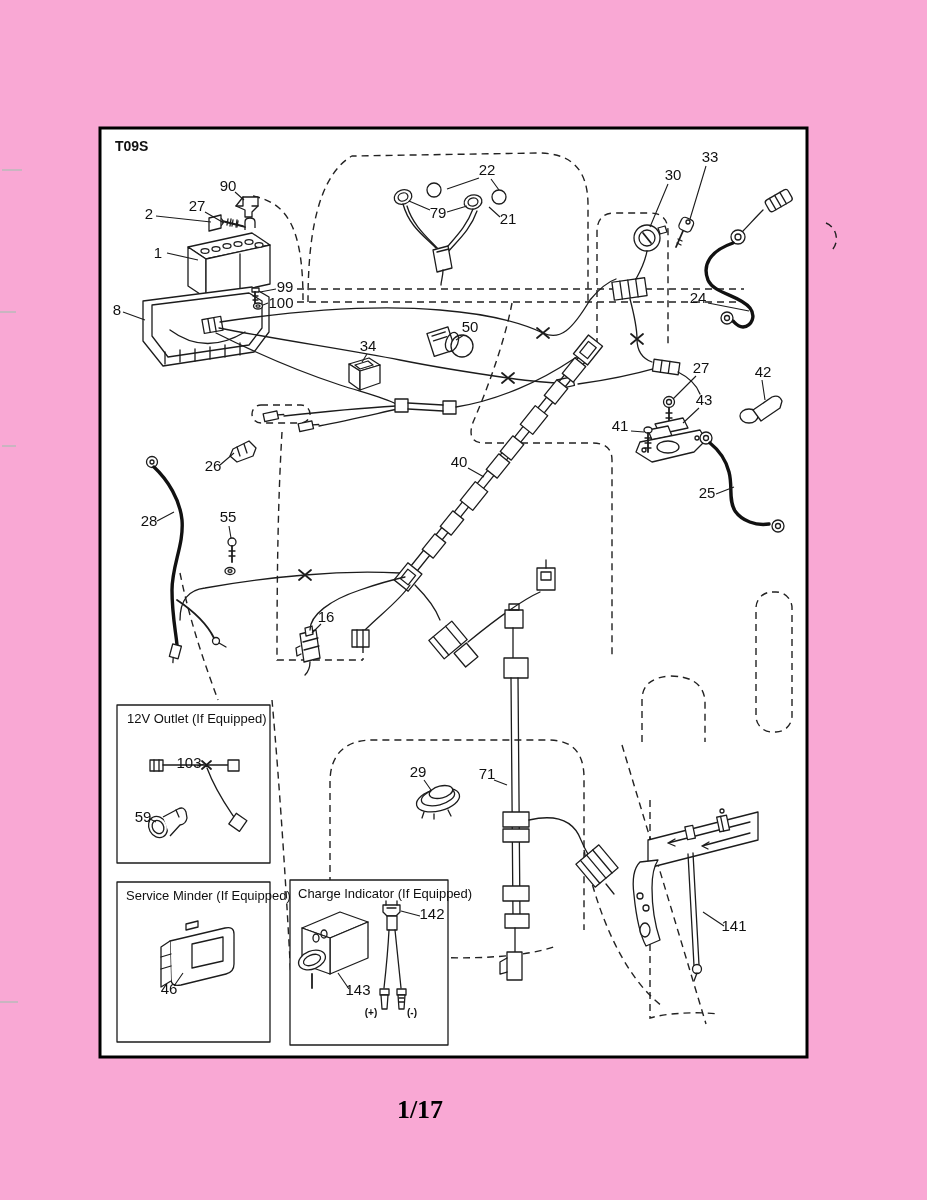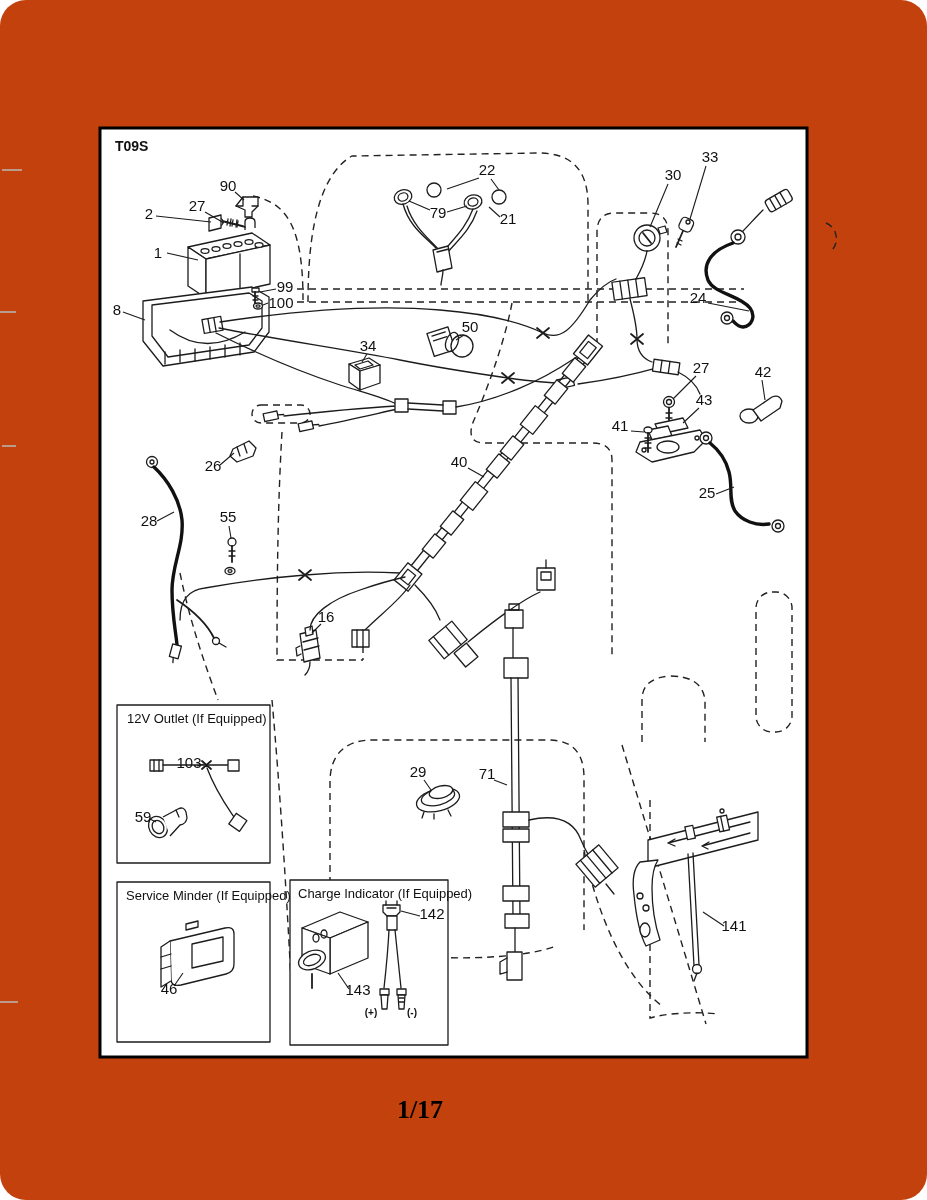--- a/index.html
+++ b/index.html
@@ -1,17 +1,17 @@
 <!DOCTYPE html>
 <html><head>
 <meta charset="utf-8">
 <style>
   html,body{margin:0;padding:0;background:#fff;}
-  .page{position:relative;width:927px;height:1200px;background:#c2410c;overflow:hidden;
-        font-family:"Liberation Sans",sans-serif;border-radius:26px;}
+  .page{position:relative;width:927px;height:1200px;background:#f9a8d4;overflow:hidden;
+        font-family:"Liberation Sans",sans-serif;}
   svg{position:absolute;left:0;top:0;}
   .ln{fill:none;stroke:#1c1c1c;stroke-width:1.3;stroke-linecap:round;stroke-linejoin:round;}
   .ln2{fill:none;stroke:#1c1c1c;stroke-width:1.8;stroke-linecap:round;stroke-linejoin:round;}
   .thick{fill:none;stroke:#111;stroke-width:3.4;stroke-linecap:round;stroke-linejoin:round;}
   .dash{fill:none;stroke:#222;stroke-width:1.4;stroke-dasharray:7 5;stroke-linecap:butt;}
   .fw{fill:#ffffff;stroke:#1c1c1c;stroke-width:1.3;stroke-linejoin:round;}
   .lead{fill:none;stroke:#1c1c1c;stroke-width:1.1;}
   .lbl{font:15px "Liberation Sans",sans-serif;fill:#101010;}
   .ttl{font:13px "Liberation Sans",sans-serif;fill:#101010;}
   .code{font:bold 14px "Liberation Sans",sans-serif;fill:#101010;}

